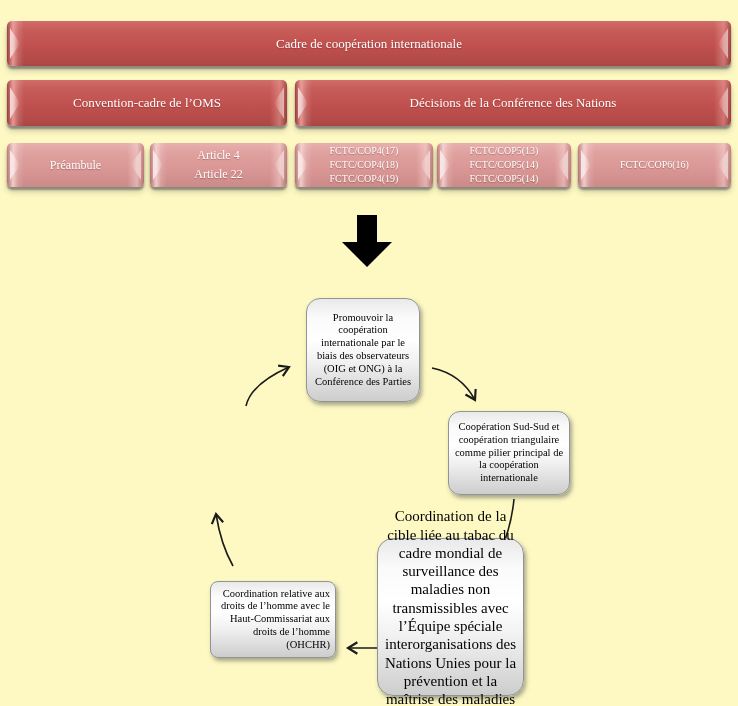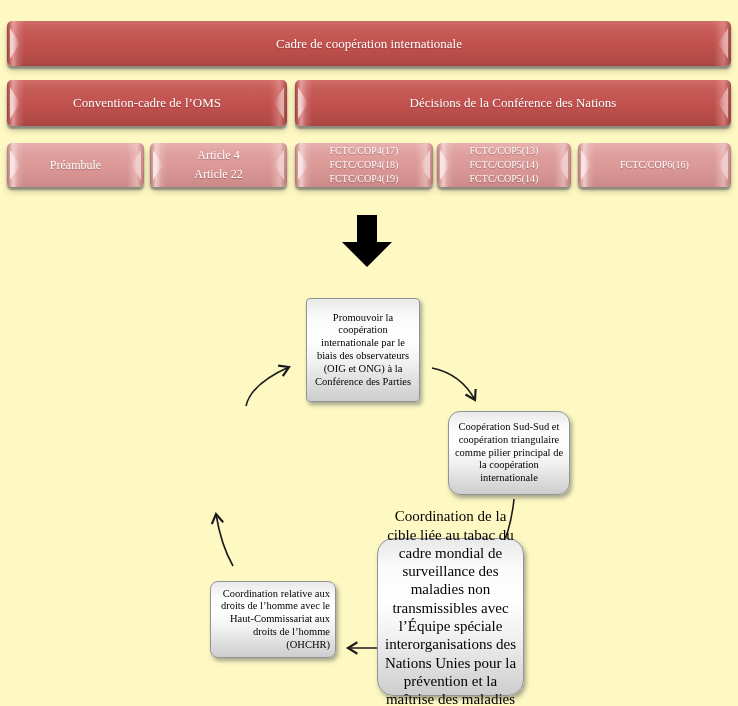--- a/index.html
+++ b/index.html
@@ -56,21 +56,21 @@
   
   .gnode {
     position:absolute; display:flex; flex-direction:column;
     align-items:center; justify-content:center; text-align:center;
     color:#000; border:1px solid #8f9494;
     background:linear-gradient(180deg, #e9e9e9 0%, #fafafa 18%, #ffffff 40%,
       #f1f1f1 62%, #dbdbdb 85%, #cdcdcd 100%);
     box-shadow:2px 3px 4px rgba(80,80,80,0.5);
     font-size:10.5px; line-height:1.22; padding:4px 5px;
   }
-  #node-promote { left:306px; top:298px; width:114px; height:104px; border-radius:4px; }
+  #node-promote { left:306px; top:298px; width:114px; height:104px; border-radius:14px; }
   #node-south   { left:448px; top:411px; width:122px; height:84px;  border-radius:12px; }
   #node-ncd     { left:377px; top:538px; width:147px; height:158px; border-radius:16px; font-size:15px; }
   #node-ohchr   { left:210px; top:581px; width:126px; height:77px;  border-radius:8px;text-align:right; }
   #node-odd     { left:162px; top:419px; width:110px; height:70px;  border-radius:12px; }
   #node-odd .line + .line { margin-top:7px; }
 
   
   #arrow-layer { position:absolute; left:0; top:0; width:738px; height:706px; pointer-events:none; }
 </style>
 </head>

